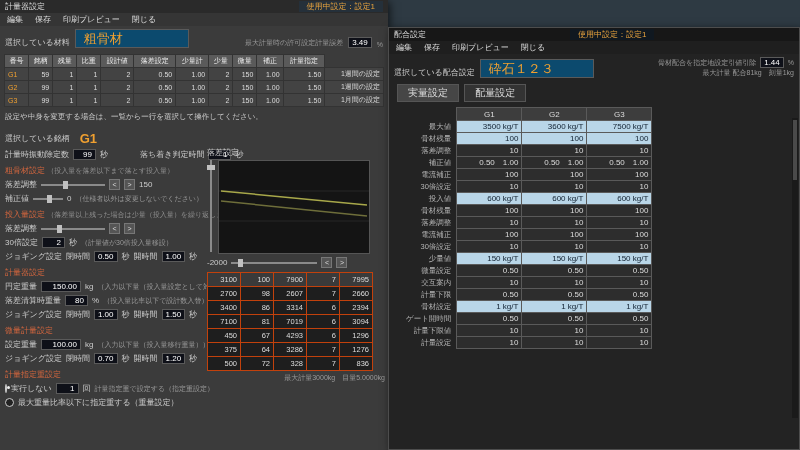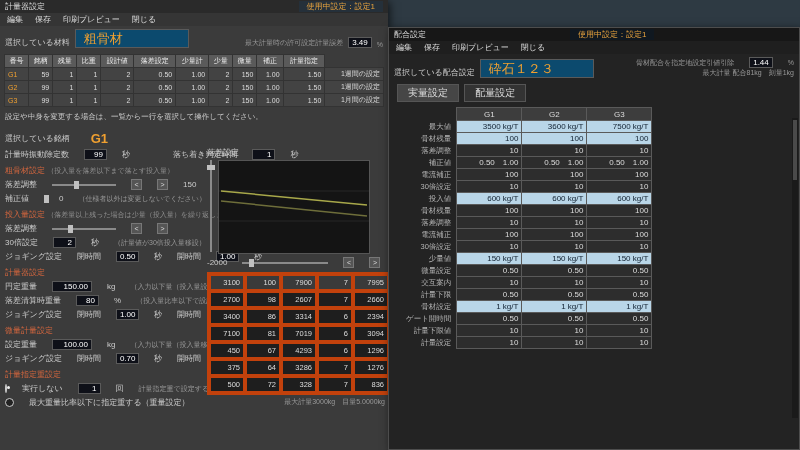--- a/index.html
+++ b/index.html
@@ -29,37 +29,37 @@
   table.datatable{border-collapse:collapse;margin:3px 4px;font-size:7px;width:380px}
   .datatable th{background:#5a5a5a;border:1px solid #333;padding:1px 2px;font-weight:normal;color:#eee;white-space:nowrap}
   .datatable td{background:#434343;border:1px solid #333;padding:1px 3px;color:#ddd;text-align:right;white-space:nowrap}
   .datatable td.gcol{color:#f0a030;text-align:left}
   .note-line{font-size:7.5px;color:#ccc;padding:2px 5px}
 
   .left-col{position:absolute;left:5px;top:128px;width:198px}
   .brand-val{color:#f0a030;font-size:13px;font-weight:bold;margin-left:6px}
   .sec-title{color:#d4663e;font-size:8px;margin-top:5px;white-space:nowrap}
   .sec-title .note-sm{color:#8f8f8f}
-  .row{display:flex;align-items:center;gap:15px;font-size:7.5px;margin-top:3px;white-space:nowrap}
+  .row{display:flex;align-items:center;gap:4px;font-size:7.5px;margin-top:3px;white-space:nowrap}
   .hslider{position:relative;width:64px;height:8px;display:inline-block}
   .hslider .track{position:absolute;left:0;right:0;top:3px;height:2px;background:#8a8a8a}
   .hslider .thumb{position:absolute;top:0;width:5px;height:8px;background:#c0c0c0}
   .sbtn{display:inline-block;width:9px;height:9px;background:#555;color:#ddd;font-size:7px;
         text-align:center;line-height:9px;border:1px solid #777}
   .radio{width:7px;height:7px;border:1px solid #ccc;border-radius:50%;display:inline-block;position:relative;background:#222}
   .radio.sel:after{content:"";position:absolute;left:1px;top:1px;width:3px;height:3px;border-radius:50%;background:#eee}
 
   .drop-panel{position:absolute;left:207px;top:147px;width:178px}
   .chart-wrap{display:flex;gap:3px;margin-top:2px}
   .vslider{position:relative;width:8px;height:92px}
   .vslider .track{position:absolute;top:0;bottom:0;left:3px;width:2px;background:#8a8a8a}
   .vslider .thumb{position:absolute;left:0;top:5px;width:8px;height:5px;background:#c0c0c0}
   #chart-svg{background:#141414;border:1px solid #555}
   #drop-grid{border-collapse:collapse;margin-top:4px}
-  #drop-grid td{border:4px solid #c2410c;background:#1e1e1e;color:#ddd;font-size:7.5px;
+  #drop-grid td{border:1px solid #c2410c;background:#1e1e1e;color:#ddd;font-size:7.5px;
                 padding:1px 3px;text-align:right;min-width:26px;height:11px}
   #drop-grid tr:first-child td{background:#3a3a3a}
 
   .tabs{padding:3px 8px 0 8px}
   .tab{display:inline-block;background:#333;border:1px solid #555;color:#ddd;font-size:10px;
        padding:1px 10px;margin-right:3px}
   .tab.active{background:#464646}
   #right-table{border-collapse:collapse;font-size:8px;margin:5px 0 0 12px}
   #right-table th.corner{background:transparent;border:none}
   #right-table th.gh{background:#3d3d3d;border:1px solid #5a5a5a;color:#ddd;font-weight:normal;padding:0 14px;font-size:8px;height:12px}

